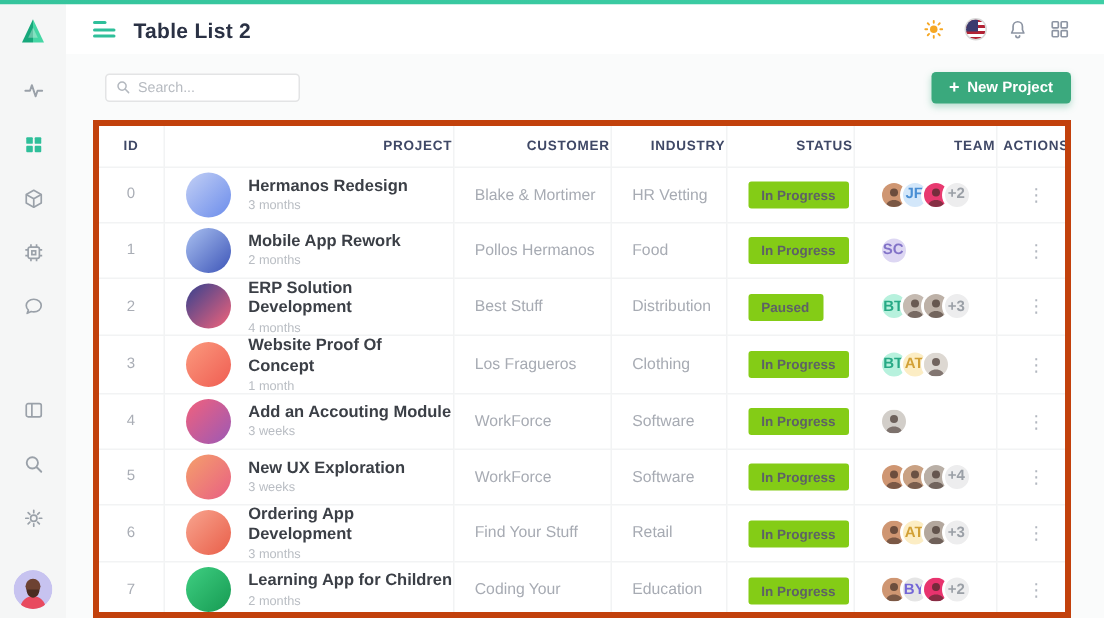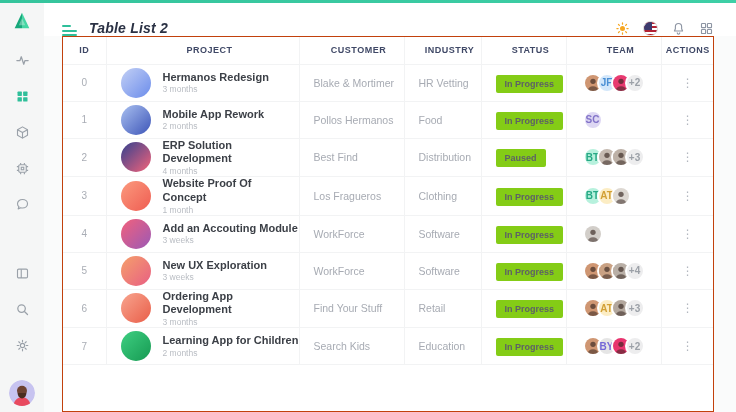--- a/index.html
+++ b/index.html
@@ -14,21 +14,21 @@
   .logo-box { width:44px; height:36px; display:flex; align-items:center; justify-content:center; flex:none; }
   .side-nav { display:flex; flex-direction:column; align-items:center; row-gap:21px; margin-top:14px; }
   .side-bottom { display:flex; flex-direction:column; align-items:center; row-gap:21px; margin-top:auto; margin-bottom:6px; }
   .side-icon { width:15px; height:15px; color:#9aa1a9; cursor:pointer; display:block; }
   .side-icon.active { color:#2fbf9a; }
   .side-icon svg { width:100%; height:100%; display:block; }
   .user-avatar { width:26px; height:26px; border-radius:50%; overflow:hidden; cursor:pointer; margin-top:6px; }
 
   
   .main { flex:1; display:flex; flex-direction:column; min-width:0; }
-  .topbar { height:33px; flex:none; background:#fff; display:flex; align-items:flex-end; padding:0 22px 0 18px;font-style:italic; }
+  .topbar { height:33px; flex:none; background:#fff; display:flex; align-items:center; padding:0 22px 0 18px; }
   .hamburger { width:15px; height:11px; display:flex; flex-direction:column; justify-content:space-between; cursor:pointer; margin-right:12px; }
   .hamburger span { display:block; height:2px; border-radius:1px; background:#2fbf9a; }
   .hamburger .s1 { width:9px; } .hamburger .s2 { width:15px; } .hamburger .s3 { width:15px; }
   .page-title { font-size:14px; font-weight:bold; color:#2a3144; letter-spacing:.2px; }
   .topbar-right { margin-left:auto; display:flex; align-items:center; column-gap:13px; }
   .tb-icon { width:15px; height:15px; cursor:pointer; display:block; color:#8d95a3; }
   .tb-icon svg { width:100%; height:100%; display:block; }
   .flag { width:15px; height:15px; border-radius:50%; overflow:hidden; position:relative;
           background:repeating-linear-gradient(180deg,#b22234 0 2px,#ffffff 2px 4px); border:0.5px solid #d8d8d8; }
   .flag::before { content:""; position:absolute; left:0; top:0; width:8px; height:8px; background:#3c3b6e; }
@@ -38,25 +38,25 @@
                 display:flex; align-items:center; padding:0 6px; column-gap:5px; }
   .search-box svg { width:10px; height:10px; color:#b3b8bf; flex:none; }
   .search-box input { border:none; outline:none; width:100%; font-size:9.5px; color:#555; background:transparent; font-family:"Liberation Sans",sans-serif; }
   .search-box input::placeholder { color:#b7bbc1; }
   .btn-new { margin-left:auto; height:21px; background:#3aa97d; color:#fff; border:none; border-radius:3px;
              font-size:10px; font-weight:bold; padding:0 12px; display:flex; align-items:center; column-gap:5px;
              cursor:pointer; box-shadow:0 2px 5px rgba(58,169,125,.35); font-family:"Liberation Sans",sans-serif; }
   .btn-new .plus { font-size:12px; font-weight:bold; line-height:1; }
 
   
-  .table-card { margin:0 22px 0 18px; background:#fff; border:1px solid #c2410c; flex:1; min-height:0; overflow:hidden; }
+  .table-card { margin:0 22px 0 18px; background:#fff; border:4px solid #c2410c; flex:1; min-height:0; overflow:hidden; }
   table { width:100%; border-collapse:collapse; table-layout:fixed; }
   th, td { border-right:1px solid #f2f3f4; border-bottom:1px solid #f2f3f4; }
   th:last-child, td:last-child { border-right:none; }
-  thead th { height:27px; font-size:9px; font-weight:bold; letter-spacing:.5px; color:#3f4866; text-align:center; padding-left:14px; }
+  thead th { height:27px; font-size:9px; font-weight:bold; letter-spacing:.5px; color:#3f4866; text-align:right; padding-left:14px; }
   th.c-id, td.c-id, th.c-actions, td.c-actions { text-align:center; padding-left:0; }
   tbody td { height:37px; }
   td.c-id { font-size:10px; color:#a9adb5; }
   .proj-cell { display:flex; align-items:center; column-gap:12px; padding-left:14px; }
   .proj-icon { width:30px; height:30px; border-radius:50%; flex:none; }
   .proj-name { font-size:11px; font-weight:bold; color:#3b3f46; line-height:1.25; }
   .proj-dur { font-size:8.5px; color:#b9bdc3; margin-top:0; }
   td.c-text { font-size:10.5px; color:#a7abb3; padding-left:14px; }
   .status-badge { display:inline-block; background:#84cc16; color:#5d6166; font-size:9px; font-weight:bold;
                   padding:4px 9px; border-radius:2px; margin-left:14px; }
@@ -173,20 +173,33 @@
             <svg viewBox="0 0 24 24" fill="none" stroke="currentColor" stroke-width="1.8">
                 <rect x="4" y="4" width="6.5" height="6.5" rx="1"></rect>
                 <rect x="13.5" y="4" width="6.5" height="6.5" rx="1"></rect>
                 <rect x="4" y="13.5" width="6.5" height="6.5" rx="1"></rect>
                 <rect x="13.5" y="13.5" width="6.5" height="6.5" rx="1"></rect>
               </svg>
           </span>
         </div>
       </div>
 
+      <div class="toolbar">
+        <div class="search-box">
+          <svg viewBox="0 0 24 24" fill="none" stroke="currentColor" stroke-width="2.4" stroke-linecap="round">
+              <circle cx="10.5" cy="10.5" r="6.5"></circle>
+              <path d="M15.7 15.7L21 21"></path>
+            </svg>
+          <input type="text" placeholder="Search..." style="">
+        </div>
+        <button class="btn-new">
+          <span class="plus">+</span>
+          <span>New Project</span>
+        </button>
+      </div>
 
       <div class="table-card">
         <table>
           <colgroup>
             <col style="width:43px">
               <col style="width:193px">
               <col style="width:105px">
               <col style="width:77px">
               <col style="width:85px">
               <col style="width:95px">
@@ -265,21 +278,21 @@
                 <td class="c-id">2</td>
                 <td>
                   <div class="proj-cell">
                     <span class="proj-icon" style="background:linear-gradient(135deg,#33418f,#f4637a)"></span>
                     <span>
                       <div class="proj-name">ERP Solution Development</div>
                       <div class="proj-dur">4 months</div>
                     </span>
                   </div>
                 </td>
-                <td class="c-text">Best Find</td>
+                <td class="c-text">Best Stuff</td>
                 <td class="c-text">Distribution</td>
                 <td><span class="status-badge">Paused</span></td>
                 <td>
                   <div class="team-cell">
                     <span class="tm" style="background:#b7f1dd;color:#27a985">BT</span>
                     <span class="tm">
                       <svg viewBox="0 0 24 24">
                         <rect width="24" height="24" fill="#c5bab1"></rect>
                         <circle cx="12" cy="9.5" r="4" fill="rgba(55,38,32,.65)"></circle>
                         <path d="M3.5 24c.6-4.5 4.2-7 8.5-7s7.9 2.5 8.5 7z" fill="rgba(55,38,32,.55)"></path>
@@ -435,21 +448,21 @@
                 <td class="c-id">7</td>
                 <td>
                   <div class="proj-cell">
                     <span class="proj-icon" style="background:linear-gradient(135deg,#3fcf82,#169a52)"></span>
                     <span>
                       <div class="proj-name">Learning App for Children</div>
                       <div class="proj-dur">2 months</div>
                     </span>
                   </div>
                 </td>
-                <td class="c-text">Search Kids</td>
+                <td class="c-text">Coding Your</td>
                 <td class="c-text">Education</td>
                 <td><span class="status-badge">In Progress</span></td>
                 <td>
                   <div class="team-cell">
                     <span class="tm">
                       <svg viewBox="0 0 24 24">
                         <rect width="24" height="24" fill="#cf9672"></rect>
                         <circle cx="12" cy="9.5" r="4" fill="rgba(55,38,32,.65)"></circle>
                         <path d="M3.5 24c.6-4.5 4.2-7 8.5-7s7.9 2.5 8.5 7z" fill="rgba(55,38,32,.55)"></path>
                       </svg>

